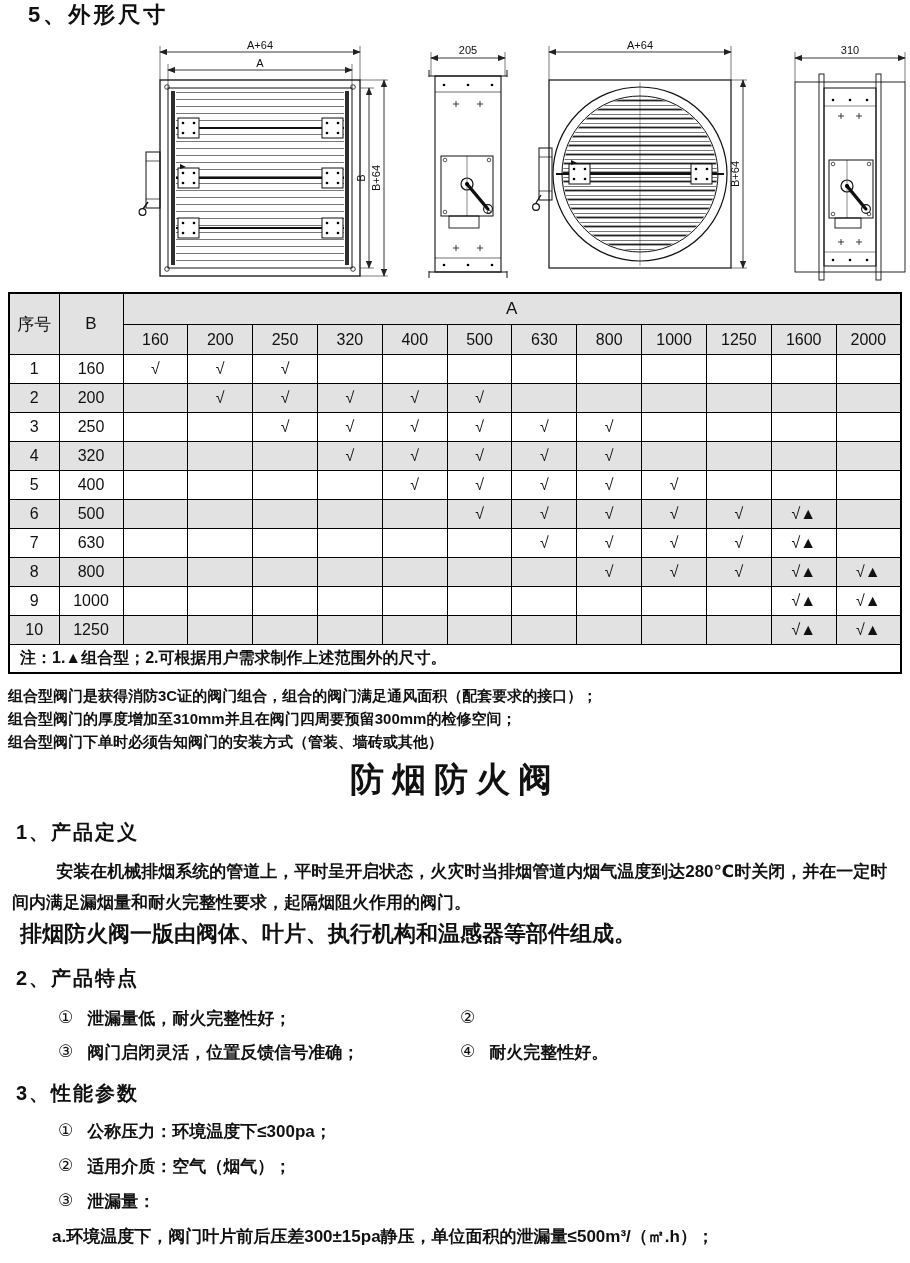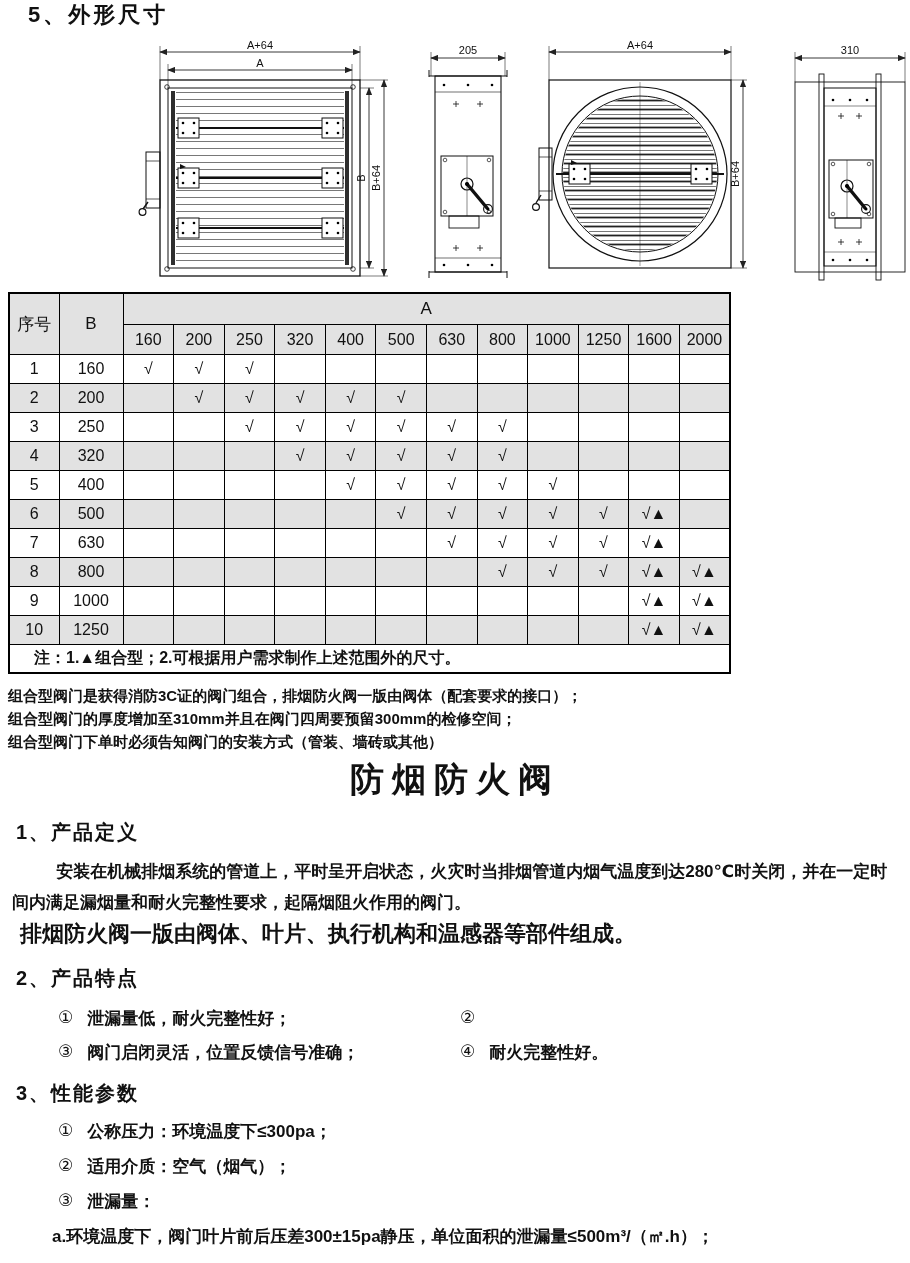--- a/index.html
+++ b/index.html
@@ -13,28 +13,28 @@
   .drawings svg{position:absolute;}
   #d1{left:93px;top:4px;}
   #d2{left:366px;top:8px;}
   #d3{left:486px;top:4px;}
   #d4{left:738px;top:8px;}
   svg text{font-family:"Liberation Sans","DejaVu Sans",sans-serif;font-size:11px;fill:#111;}
   svg .dim{stroke:#222;stroke-width:0.9;}
   svg .ext{stroke:#222;stroke-width:0.6;}
   svg .ln{stroke:#111;fill:none;}
 
-  table.size{border-collapse:collapse;table-layout:fixed;width:723px;margin:6px 0 0 8px;border:2px solid #000;}
+  table.size{border-collapse:collapse;table-layout:fixed;width:894px;margin:6px 0 0 8px;border:2px solid #000;}
   table.size th,table.size td{border:1px solid #000;text-align:center;padding:0;font-weight:400;color:#111;}
   table.size thead tr.ahead th{height:30px;font-size:17px;background:#e2e2e2;}
   table.size thead tr.sizes th{height:29px;font-size:16px;background:#e2e2e2;}
   table.size thead th.corner,table.size thead th.bcol{font-size:17px;background:#e2e2e2;}
   table.size tbody td{height:28px;font-size:16px;background:#fff;}
   table.size tbody tr.shade td{background:#e2e2e2;}
-  table.size td.note-cell{text-align:left;padding-left:24px;height:27px;font-size:16px;font-weight:600;background:#fff;}
+  table.size td.note-cell{text-align:left;padding-left:10px;height:27px;font-size:16px;font-weight:600;background:#fff;}
 
   .notes{margin:10px 0 0 8px;font-size:15px;line-height:23px;font-weight:600;}
   .product-title{margin-top:4px;text-align:center;font-size:34px;font-weight:700;letter-spacing:8px;}
   .sec-h{margin:16px 0 0 16px;font-size:20px;font-weight:700;letter-spacing:2px;}
   .def-p1{margin:10px 10px 0 12px;font-size:17px;line-height:31px;text-indent:2.6em;font-weight:600;}
   .def-p2{margin:0 10px 0 20px;font-size:22px;line-height:31px;font-weight:700;}
   .features{display:grid;grid-template-columns:402px auto;row-gap:11px;margin:15px 0 0 58px;font-size:17px;font-weight:600;}
   .item{display:flex;align-items:flex-start;}
   .item .num{margin-right:14px;font-weight:400;}
   .params{margin:13px 0 0 58px;font-size:17px;font-weight:600;}
@@ -471,21 +471,21 @@
       </tr>
     </tbody>
   <tbody>
     <tr>
       <td class="note-cell" colspan="14">注：1.▲组合型；2.可根据用户需求制作上述范围外的尺寸。</td>
     </tr>
   </tbody>
 </table>
 
 <div class="notes">
-  <div>组合型阀门是获得消防3C证的阀门组合，排烟防火阀一版由阀体（配套要求的接口）；</div>
+  <div>组合型阀门是获得消防3C证的阀门组合，组合的阀门满足通风面积（配套要求的接口）；</div>
   <div>组合型阀门的厚度增加至310mm并且在阀门四周要预留300mm的检修空间；</div>
   <div>组合型阀门下单时必须告知阀门的安装方式（管装、墙砖或其他）</div>
 </div>
 
 <div class="product-title">防烟防火阀</div>
 
 <div class="sec-h">1、产品定义</div>
 <div class="def-p1">安装在机械排烟系统的管道上，平时呈开启状态，火灾时当排烟管道内烟气温度到达280℃时关闭，并在一定时间内满足漏烟量和耐火完整性要求，起隔烟阻火作用的阀门。</div>
 <div class="def-p2">排烟防火阀一版由阀体、叶片、执行机构和温感器等部件组成。</div>
 

